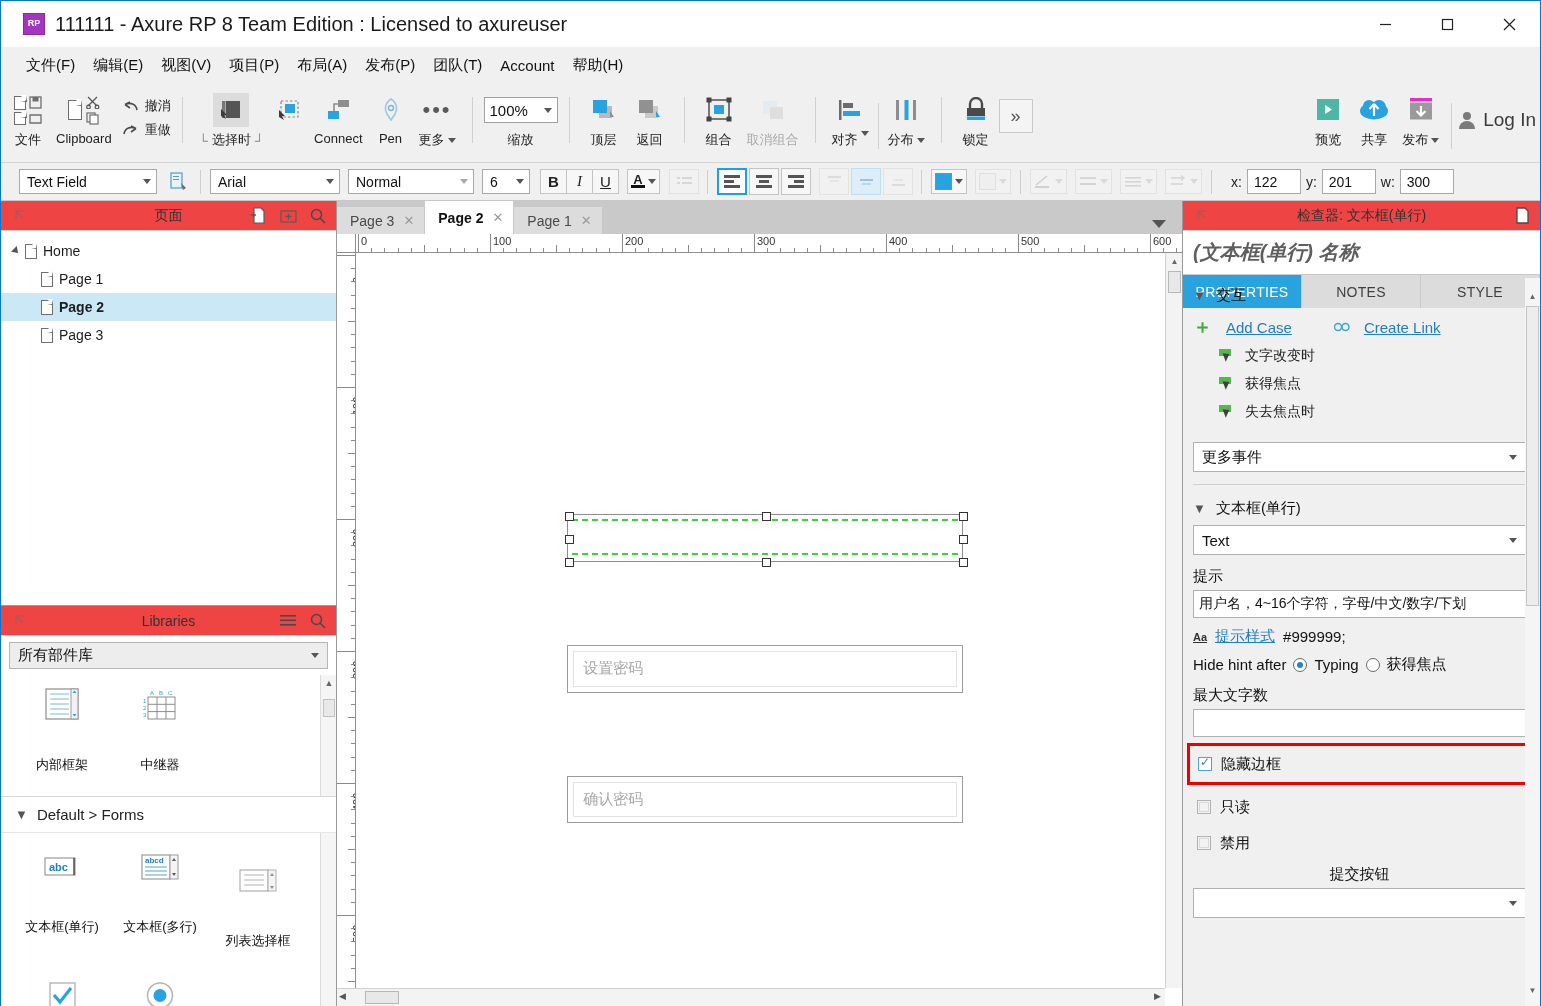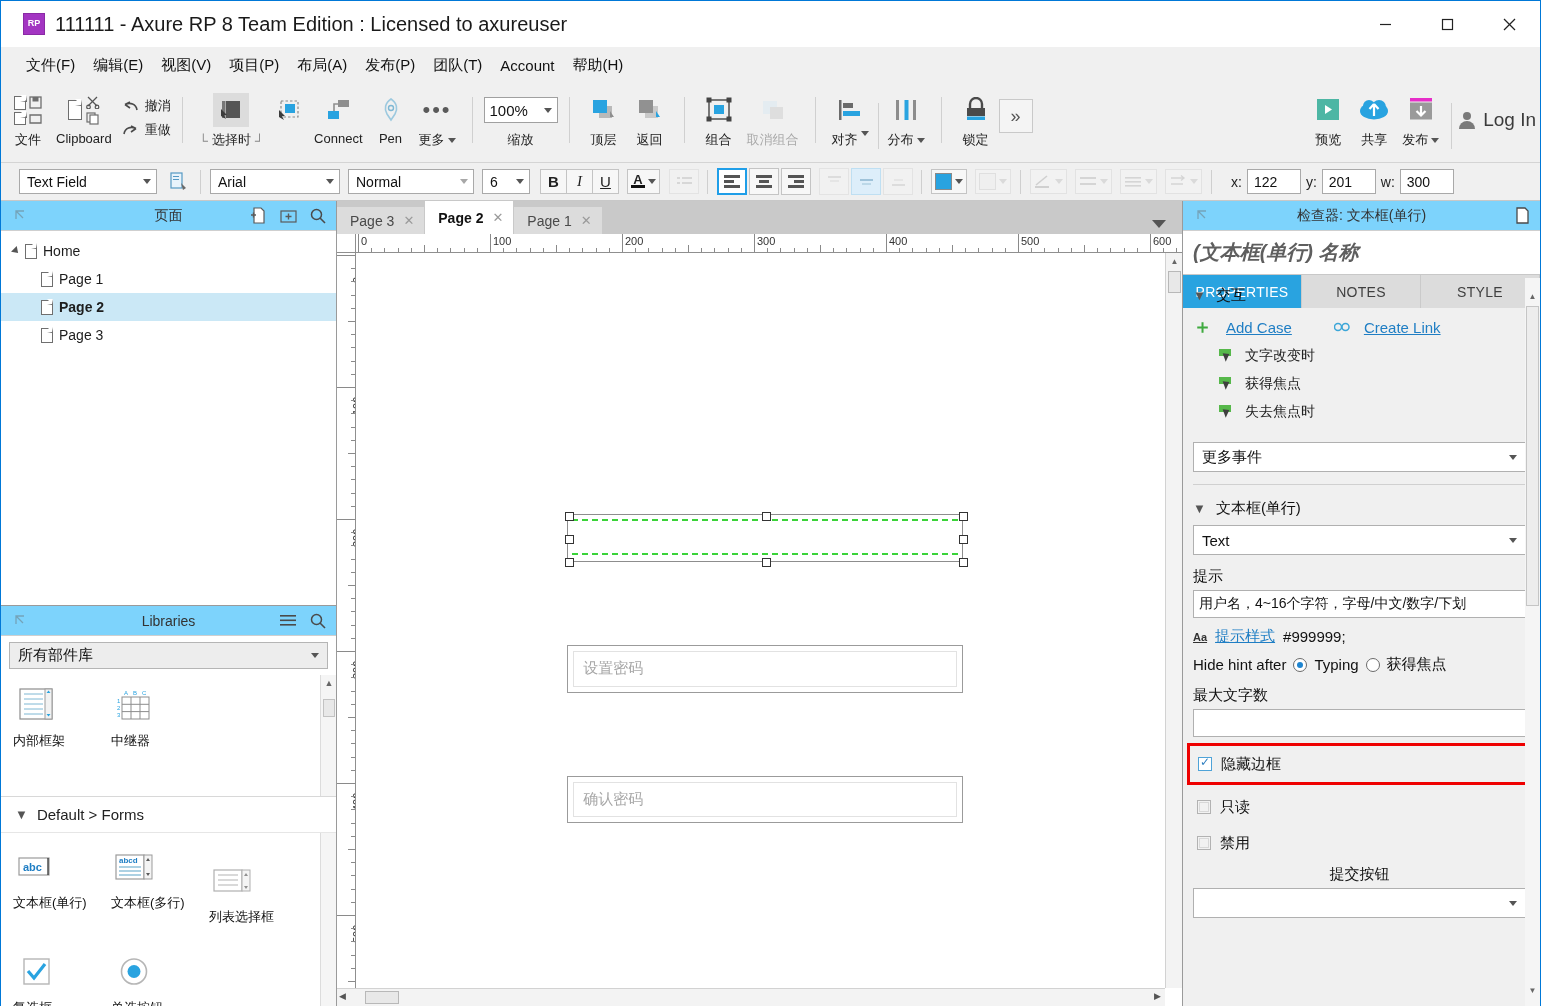--- a/index.html
+++ b/index.html
@@ -132,21 +132,21 @@
   }
   .align-bars { display: flex; flex-direction: column; gap: 2px; align-items: flex-start; }
   .align-bars i { display: block; height: 3px; background: #555; }
 
   
   .leftpanel {
     position: absolute; left: 0; top: 200px; width: 336px; height: 805px;
     background: #ffffff; border-right: 1px solid #9a9a9a;
   }
   .panel-head {
-    height: 30px; background: #7dd3fc; display: flex; align-items: center;
+    height: 30px; background: #ef4444; display: flex; align-items: center;
     position: relative; border-bottom: 1px solid #cfcfcf;
   }
   .panel-head .ph-title {
     position: absolute; left: 0; right: 0; text-align: center; font-size: 14px; color: #333;
   }
   .ph-ico { width: 24px; height: 24px; display: flex; align-items: center; justify-content: center; color: #555; position: relative; z-index: 2; }
   .ph-right { position: absolute; right: 6px; display: flex; gap: 6px; z-index: 2; }
 
   .tree { padding-top: 6px; font-size: 14px; color: #1d1d1d; }
   .tree-row { height: 28px; display: flex; align-items: center; padding-left: 12px; gap: 6px; }
@@ -157,21 +157,21 @@
 
   
   .libpanel { position: absolute; left: 0; top: 404px; width: 335px; height: 601px; background: #fff; border-top: 1px solid #9a9a9a; }
   .lib-select {
     margin: 6px 8px; height: 27px; background: #ededed; border: 1px solid #b5b5b5;
     display: flex; align-items: center; justify-content: space-between; padding: 0 8px;
     font-size: 15px; color: #111;
   }
   .lib-scroll { position: relative; height: 122px; border-bottom: 1px solid #d8d8d8; overflow: hidden; }
   .lib-grid { display: flex; flex-wrap: wrap; padding: 10px 0 0 12px; }
-  .lib-item { width: 98px; display: flex; flex-direction: column; align-items: flex-start; margin-bottom: 12px; }
+  .lib-item { width: 98px; display: flex; flex-direction: column; align-items: center; margin-bottom: 12px; gap: 24px; }
   .lib-item .lbl { font-size: 13px; color: #111; margin-top: 7px; white-space: nowrap; }
   .lib-thumb { width: 46px; height: 40px; display: flex; align-items: center; justify-content: center; }
   .lib-sect { height: 36px; display: flex; align-items: center; gap: 9px; padding-left: 14px; font-size: 15px; color: #222; border-bottom: 1px solid #e6e6e6;}
   .chev-d { color: #555; font-size: 13px; }
 
   .vscroll { position: absolute; right: 0; top: 0; width: 16px; bottom: 0; background: #f5f5f5; border-left: 1px solid #dcdcdc; }
   .vscroll .thumb { position: absolute; left: 2px; width: 12px; background: #e8e8e8; border: 1px solid #c2c2c2; }
   .vscroll .arr { position: absolute; left: 0; width: 16px; height: 16px; display: flex; align-items: center; justify-content: center; font-size: 9px; color: #666; }
 
   

